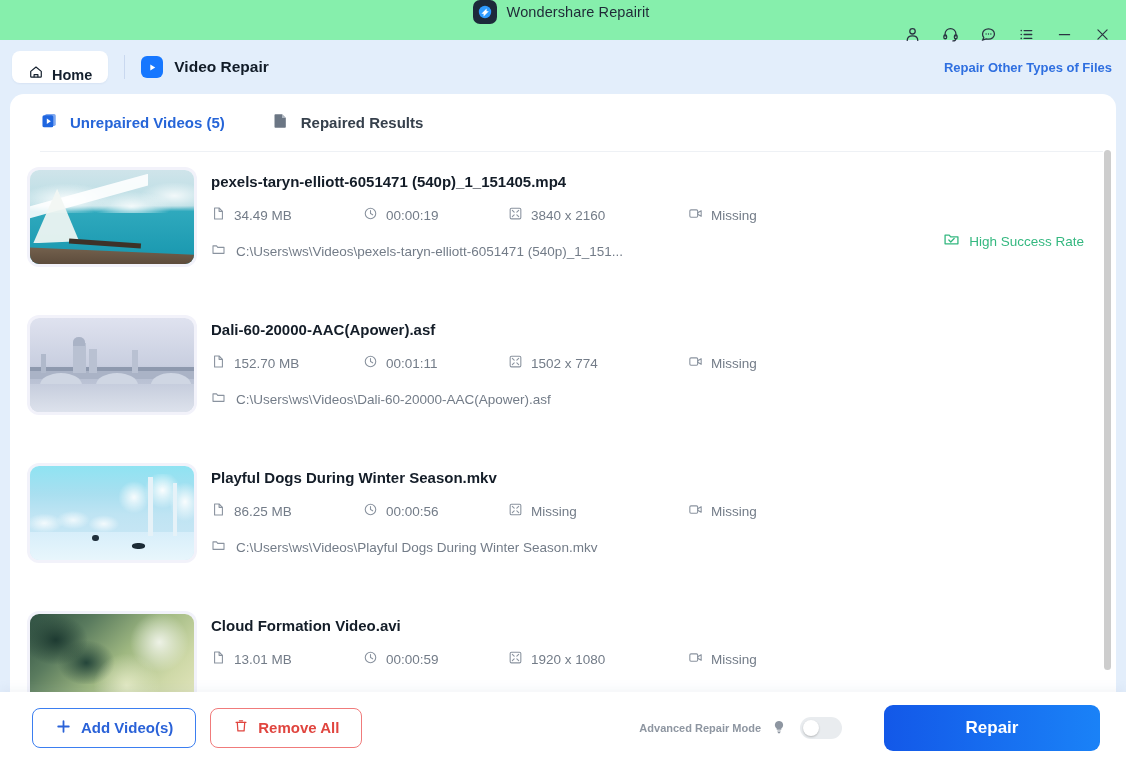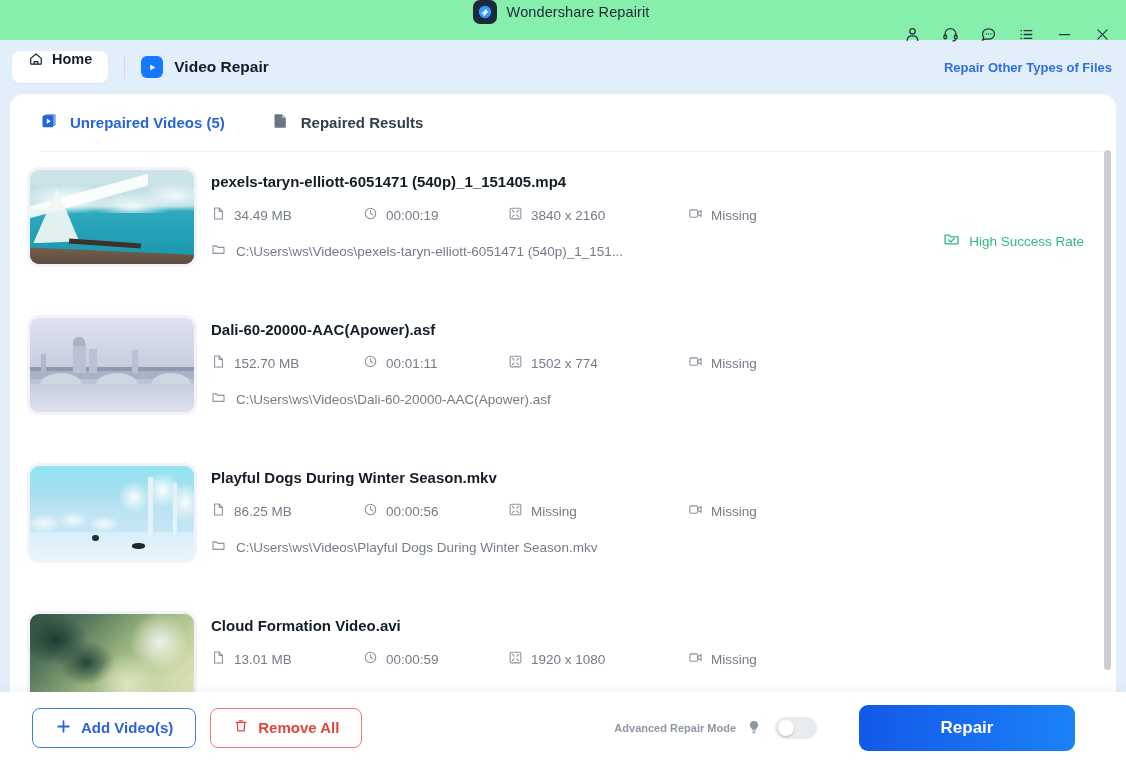--- a/index.html
+++ b/index.html
@@ -42,21 +42,21 @@
   }
 
   
   .navbar {
     height: 54px;
     display: flex; align-items: center;
     padding: 0 14px 0 12px;
     background: #e3eefb;
   }
   .home-btn {
-    display: flex; align-items: flex-start; gap: 8px;
+    display: flex; align-items: flex-end; gap: 8px;
     height: 32px; padding: 0 16px;
     background: #ffffff; border-radius: 8px;
     font-size: 14.5px; color: #15202e; font-weight: 600;
     cursor: pointer;
     box-shadow: 0 1px 2px rgba(30,60,120,.06);
   }
   .nav-sep {
     width: 1px; height: 24px; background: #c9d8ef; margin: 0 16px;
   }
   .nav-mode { display: flex; align-items: center; gap: 11px; }
@@ -159,21 +159,21 @@
     background: #cdcdcd;
   }
 
   
   .footer {
     position: absolute;
     left: 0; bottom: 0;
     width: 1126px; height: 71px;
     background: #ffffff;
     display: flex; align-items: center;
-    padding: 0 51px 0 32px;
+    padding: 0 26px 0 32px;
     box-shadow: 0 -3px 10px rgba(120,140,180,.09);
   }
   .btn-outline {
     display: flex; align-items: center; justify-content: center; gap: 9px;
     height: 40px; padding: 0 22px;
     border-radius: 8px; background: #fff;
     font-size: 15px; font-weight: 700; cursor: pointer;
   }
   .btn-add { border: 1.4px solid #3b7ef0; color: #2a62d8; }
   .btn-remove { border: 1.4px solid #f07b7b; color: #e0453f; margin-left: 14px; }

